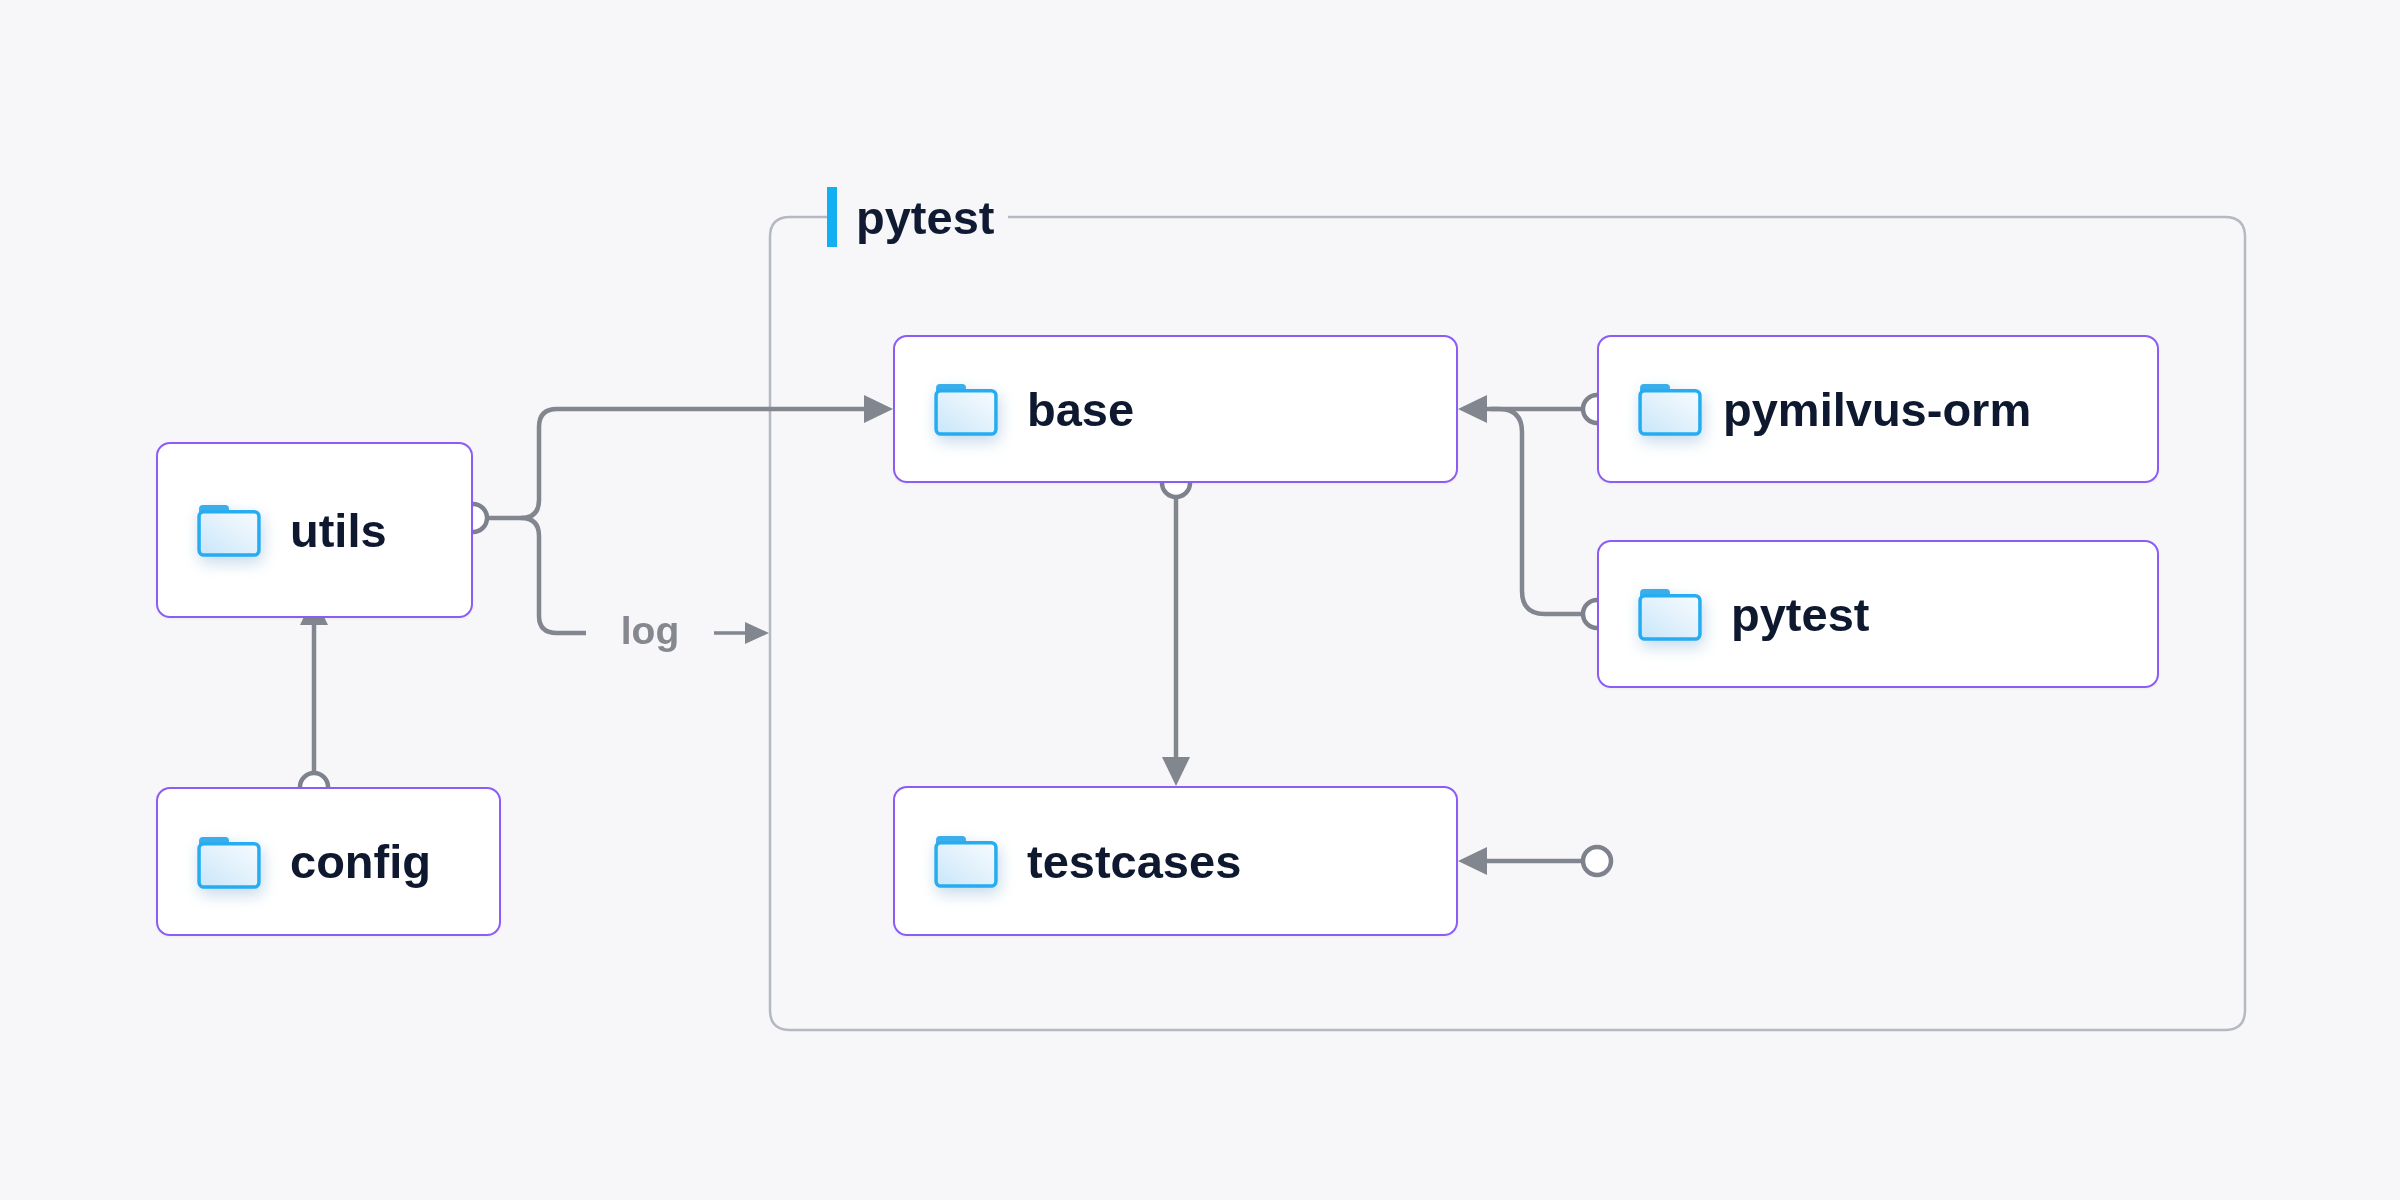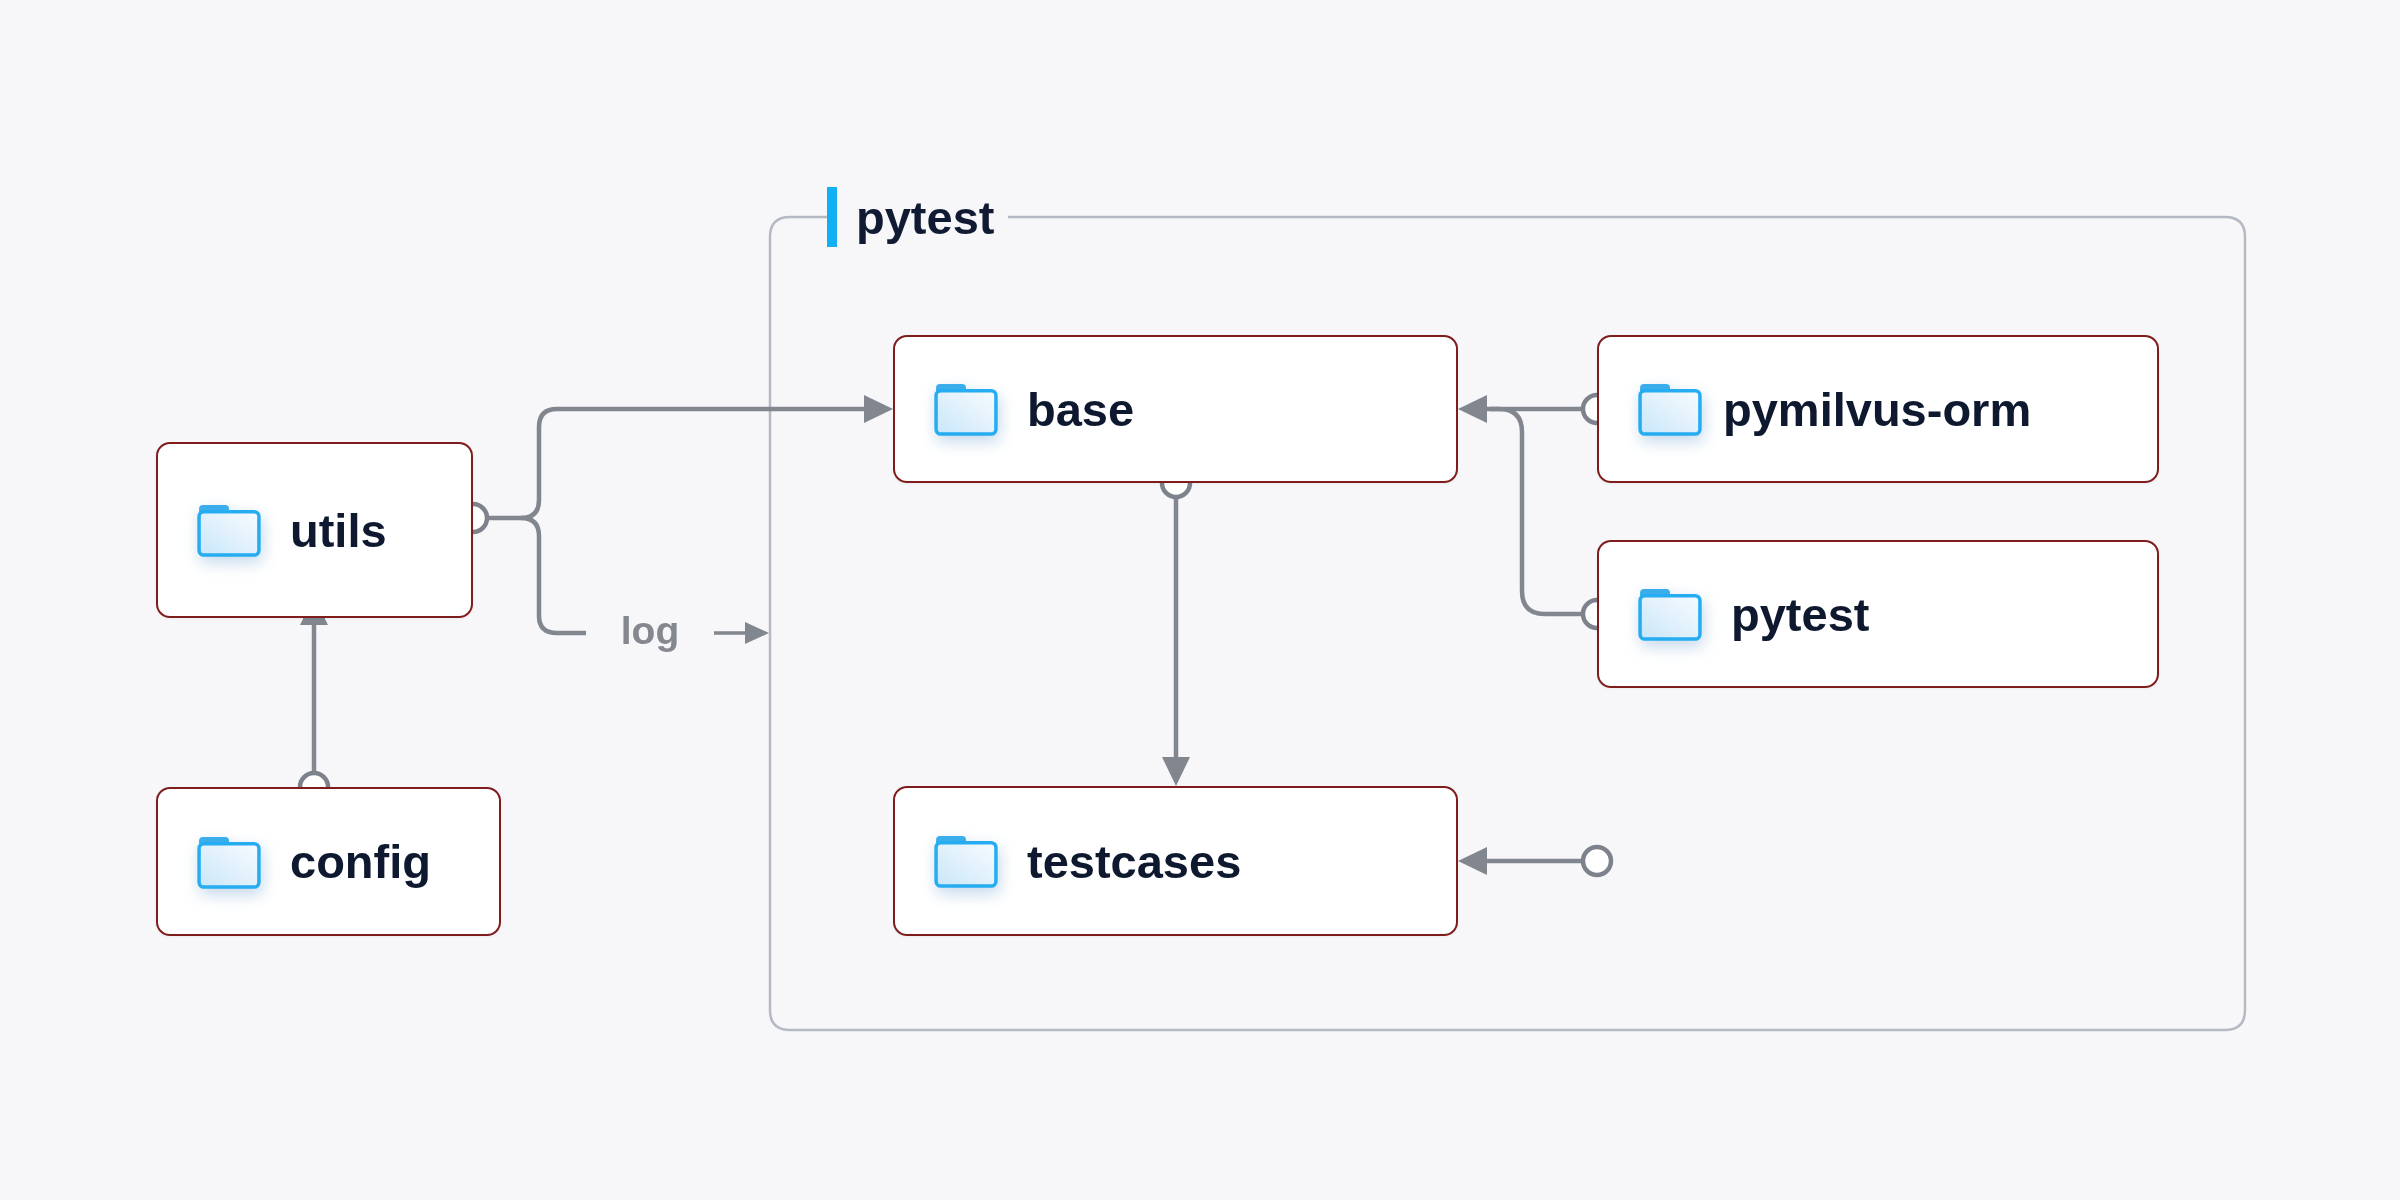--- a/index.html
+++ b/index.html
@@ -7,21 +7,21 @@
     position:relative;
     width:2400px;height:1200px;
     background:#f7f7f9;
     font-family:"Liberation Sans", sans-serif;
     overflow:hidden;
   }
   .wires{position:absolute;left:0;top:0;width:2400px;height:1200px;}
   .node{
     position:absolute;
     background:#ffffff;
-    border:2px solid #7f1d1d;
+    border:2px solid #8b5cf6;
     border-radius:14px;
     box-shadow:0 1px 3px rgba(16,24,40,.05);
     display:flex;align-items:center;
     padding-left:38px;gap:28px;
     box-sizing:border-box;
   }
   .node-label{
     font-size:47px;font-weight:700;color:#0e1930;letter-spacing:0;
     white-space:nowrap;
   }

